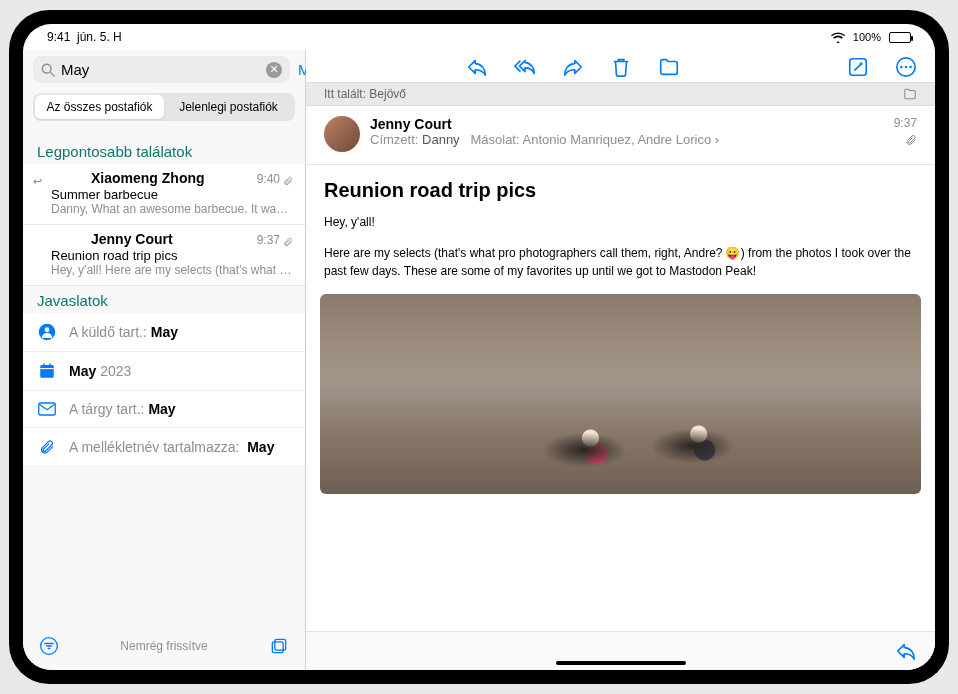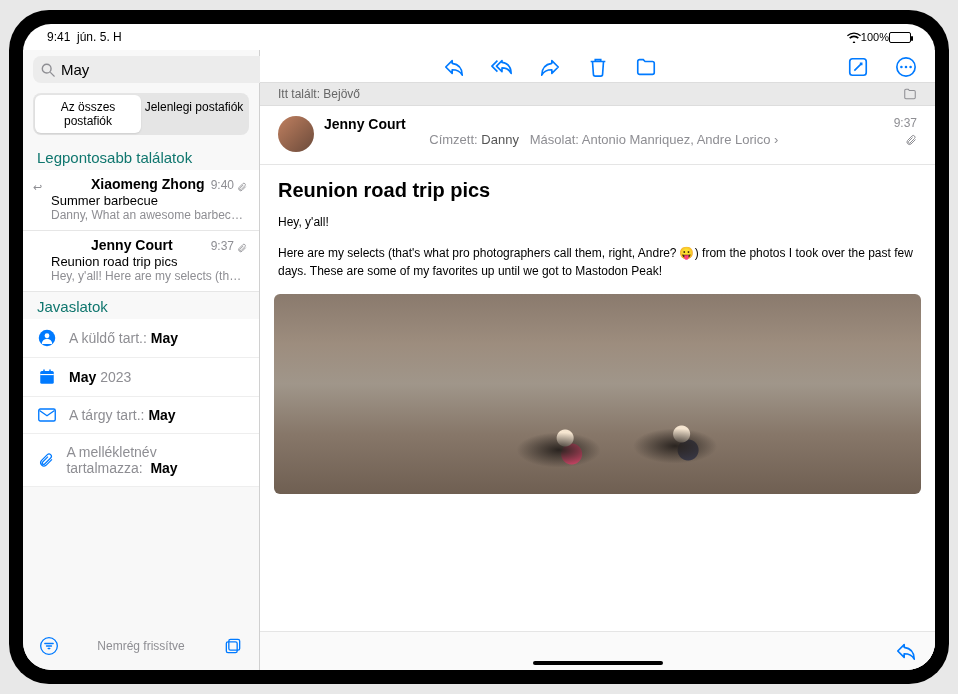--- a/index.html
+++ b/index.html
@@ -9,42 +9,42 @@
     position: relative;
   }
   .screen {
     width: 100%; height: 100%; background: #fff; border-radius: 28px; overflow: hidden;
     display: flex; flex-direction: column; position: relative;
   }
   .statusbar {
     height: 26px; display: flex; justify-content: space-between; align-items: center;
     padding: 0 24px; font-size: 12px; font-weight: 500; color: #000;
   }
-  .statusbar .right { display: flex; align-items: center; gap: 0; justify-content: flex-end; }
+  .statusbar .right { display: flex; align-items: center; gap: 8px; justify-content: flex-end; }
   .statusbar .batt { display:inline-block; width:22px; height:11px; border:1px solid #000; border-radius:2px; position:relative; }
   .statusbar .batt::after{content:"";position:absolute;right:-3px;top:3px;width:2px;height:5px;background:#000;border-radius:1px;}
   .statusbar .batt .fill{background:#000;height:100%;width:100%;border-radius:1px;}
   .drag-handle { position:absolute; top:26px; left:50%; transform:translateX(-50%); display:flex; gap:3px;}
   .drag-handle span{width:3px;height:3px;background:#bbb;border-radius:50%;}
   .content { flex:1; display:flex; overflow:hidden; }
   .sidebar {
-    width: 237px; border-right: 1px solid #d0d0d0; display:flex; flex-direction:column; background:#f8f8f8;
+    width: 283px; border-right: 1px solid #d0d0d0; display:flex; flex-direction:column; background:#f8f8f8;
   }
   .searchrow { display:flex; align-items:center; padding: 6px 10px 6px 10px; gap:8px; }
   .searchbox {
     flex:1; display:flex; align-items:center; background:#ececec; border-radius:8px;
     padding: 5px 8px; gap:6px;
   }
   .searchbox input {
     flex:1; border:none; background:transparent; font-size:15px; outline:none; color:#000;
   }
   .clear-btn { width:16px;height:16px;border-radius:50%;background:#9a9a9a;color:#fff;font-size:11px;display:flex;align-items:center;justify-content:center;cursor:pointer;}
   .cancel { color:#007aff; font-size:15px; }
   .segmented {
-    margin: 4px 10px 8px; display:flex; background:#e5e5e5; border-radius:8px; padding:2px; font-size:12px;
+    margin: 4px 10px 16px; display:flex; background:#e5e5e5; border-radius:8px; padding:2px; font-size:12px;
   }
   .segmented div { flex:1; text-align:center; padding:5px 0; border-radius:6px; cursor:pointer; }
   .segmented .active { background:#fff; font-weight:500; box-shadow:0 1px 2px rgba(0,0,0,.1);}
   .section-header { font-size:15px; font-weight:400; padding: 6px 14px 4px; color:#0f766e;}
   .mail-item {
     padding: 6px 12px 8px 28px; border-bottom:1px solid #e6e6e6; background:#fff; position:relative; cursor:pointer;
   }
   .mail-item.selected { background:#fff; }
   .mail-item .indicator{position:absolute;left:10px;top:11px;font-size:11px;color:#8e8e93;}
   .mail-item .top{display:flex;justify-content:space-between;align-items:baseline;margin-left:40px;}
@@ -60,21 +60,21 @@
   .sidebar-footer svg{color:#007aff;}
   .main { flex:1; display:flex; flex-direction:column; background:#fff; position:relative;}
   .toolbar { display:flex; align-items:center; padding:6px 18px 4px; gap:26px; color:#007aff;}
   .toolbar .spacer{flex:1;}
   .toolbar svg,.toolbar .ticon{width:22px;height:22px;cursor:pointer;}
   .found-bar { background:#e9e9e9; font-size:12px; color:#666; padding:4px 18px; display:flex; justify-content:space-between; align-items:center; border-top:1px solid #ddd; border-bottom:1px solid #ddd;}
   .header-block{display:flex;align-items:flex-start;padding:10px 18px 12px;gap:10px;border-bottom:1px solid #e5e5e5;position:relative;}
   .avatar{width:36px;height:36px;border-radius:50%;background:linear-gradient(135deg,#c08060,#6b4a3a);}
   .header-meta{flex:1;font-size:13px;}
   .header-meta .name{font-weight:700;color:#000;font-size:14px;}
-  .header-meta .line{color:#8e8e93;text-align:center;}
+  .header-meta .line{color:#8e8e93;}
   .header-meta .line b{color:#555;font-weight:400;}
   .header-time{font-size:12px;color:#8e8e93;text-align:right;}
   .subject-big{font-size:20px;font-weight:700;padding:14px 18px 6px;}
   .body-text{font-size:12px;color:#000;padding:6px 18px 14px;line-height:1.45;}
   .photo {
     margin: 0 14px 0 14px; height:200px; border-radius:6px; overflow:hidden;
     background:
       radial-gradient(ellipse 60px 25px at 44% 78%, #2a2420, transparent 70%),
       radial-gradient(ellipse 60px 25px at 62% 76%, #2a2420, transparent 70%),
       radial-gradient(circle at 45% 72%, #f5e5d0 8px, transparent 9px),

